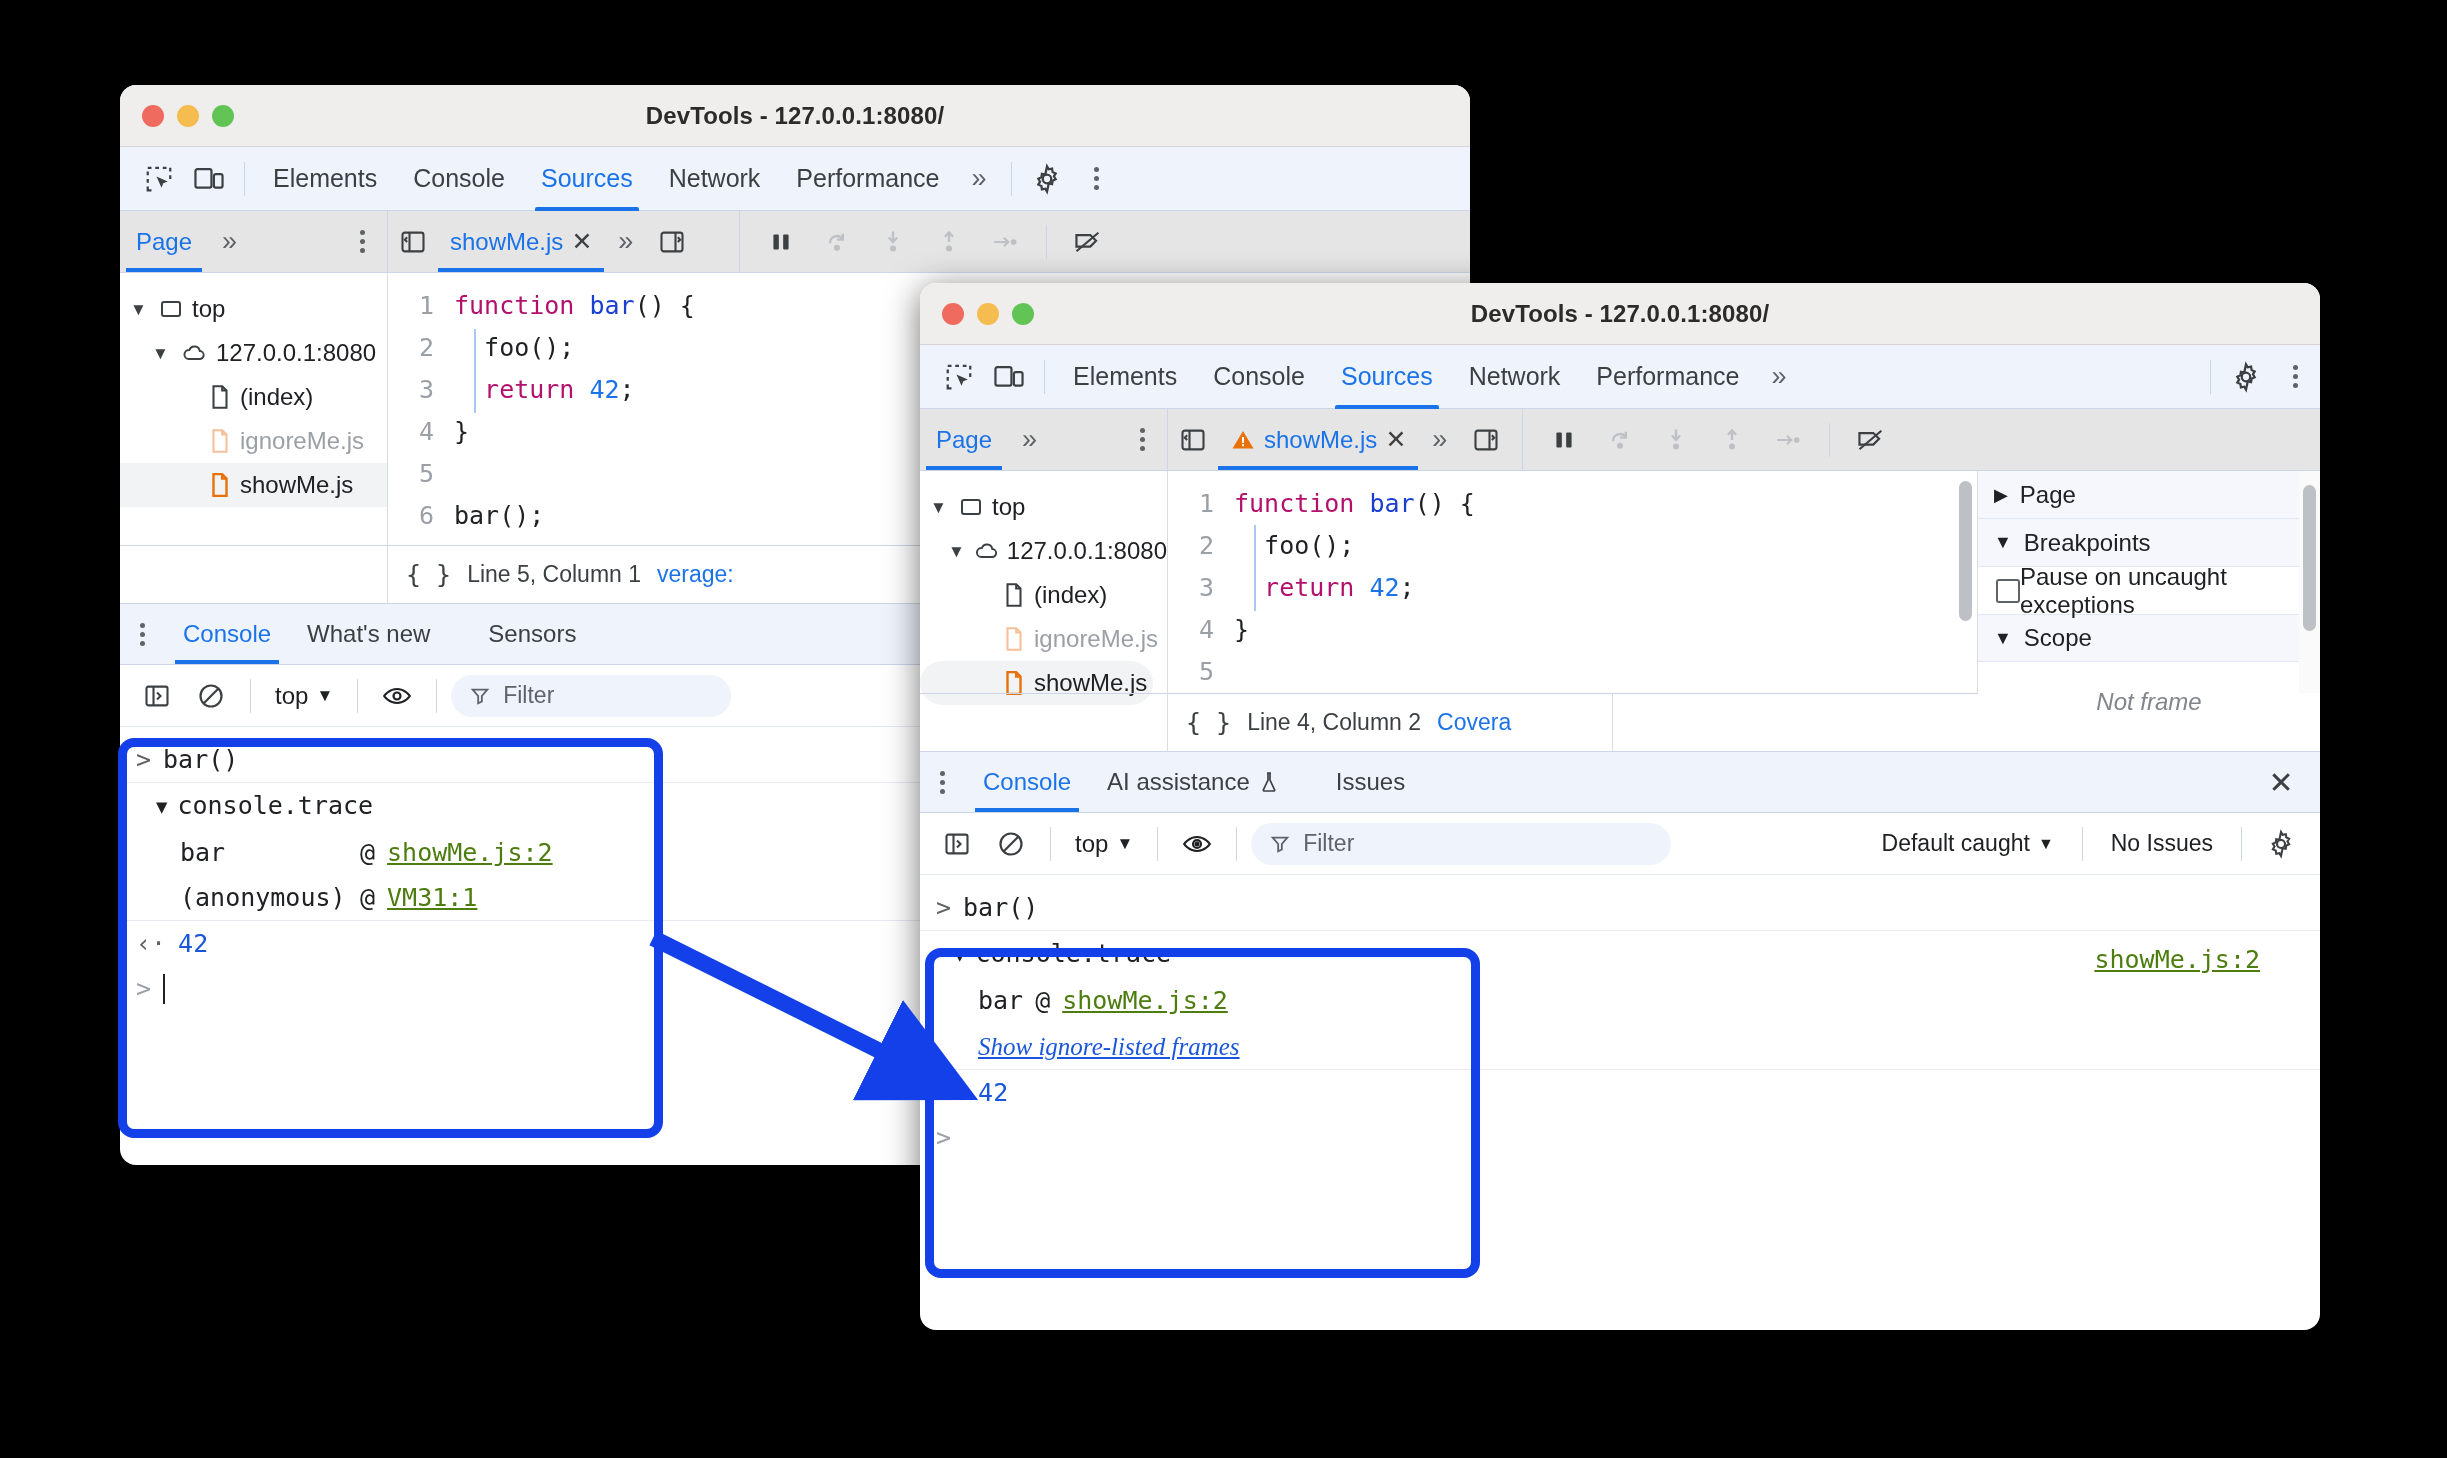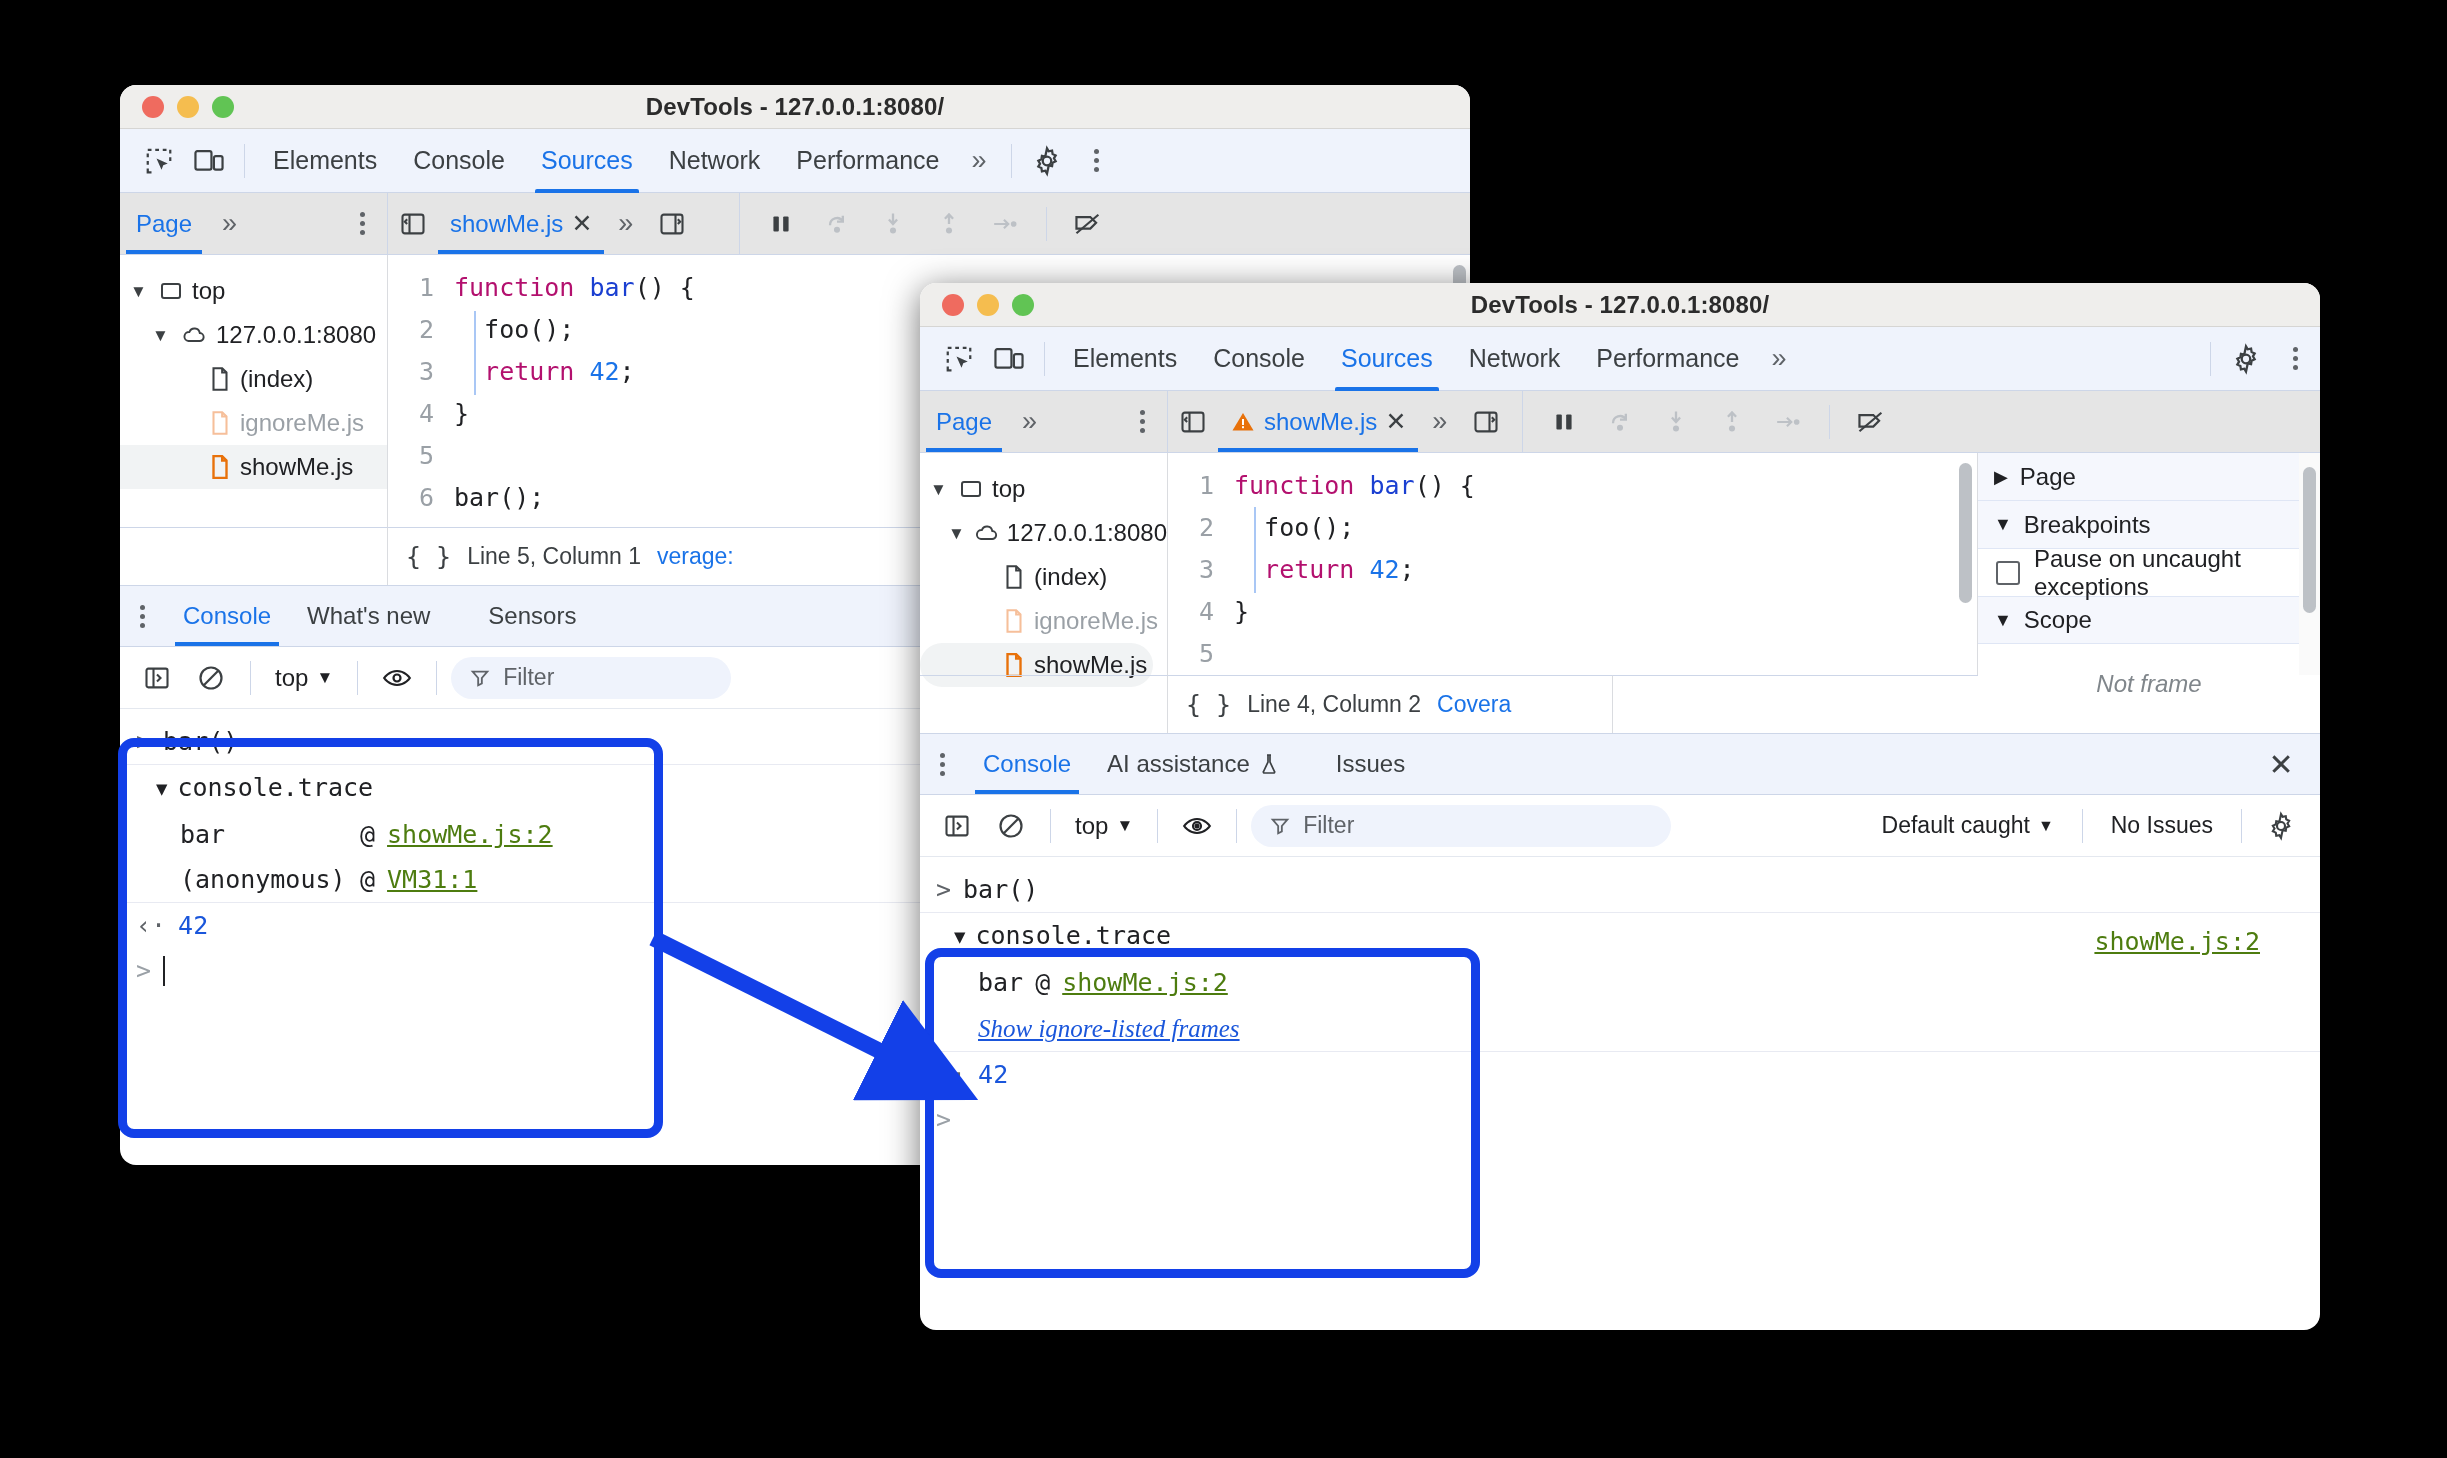--- a/index.html
+++ b/index.html
@@ -13,21 +13,21 @@
 
   
   .window {
     position: absolute;
     background: #fff;
     border-radius: 16px;
     overflow: hidden;
     box-shadow: 0 6px 34px rgba(0,0,0,.55);
   }
   .titlebar {
-    height: 44px;
+    height: 62px;
     background: #efeeec;
     border-bottom: 1px solid #d6d5d3;
     display: flex; align-items: center;
     position: relative;
   }
   .traffic { display: flex; gap: 13px; margin-left: 22px; }
   .dot { width: 22px; height: 22px; border-radius: 50%; }
   .dot.red { background: #ef6b5f; }
   .dot.yellow { background: #f5bd4f; }
   .dot.green { background: #61c454; }
@@ -123,21 +123,21 @@
   .brace { font-family: "DejaVu Sans Mono", monospace; font-size: 25px; color: #3c4043; }
   .link { color: #1a73e8; }
 
   
   .dbg-hdr {
     height: 48px; display: flex; align-items: center; gap: 12px;
     padding-left: 16px; font-size: 24px; color: #202124;
     background: #f5f7fd; border-bottom: 1px solid #dfe6f5;
   }
   .dbg-row {
-    height: 47px; display: flex; align-items: center; gap: 14px; padding-left: 18px;
+    height: 47px; display: flex; align-items: center; gap: 0; padding-left: 18px;
     font-size: 24px; color: #202124; background: #fff;
   }
   .cb { width: 24px; height: 24px; border: 2px solid #5f6368; border-radius: 3px; flex: none; }
   .notpaused { text-align: center; font-style: italic; color: #80868b; font-size: 24px;
                padding: 26px 0; background: #fff; }
 
   
   .drawer-tabs {
     height: 62px; background: #eff3fc; border-top: 1px solid #cdd6e8;
     border-bottom: 1px solid #cdd6e8; display: flex; align-items: center;

